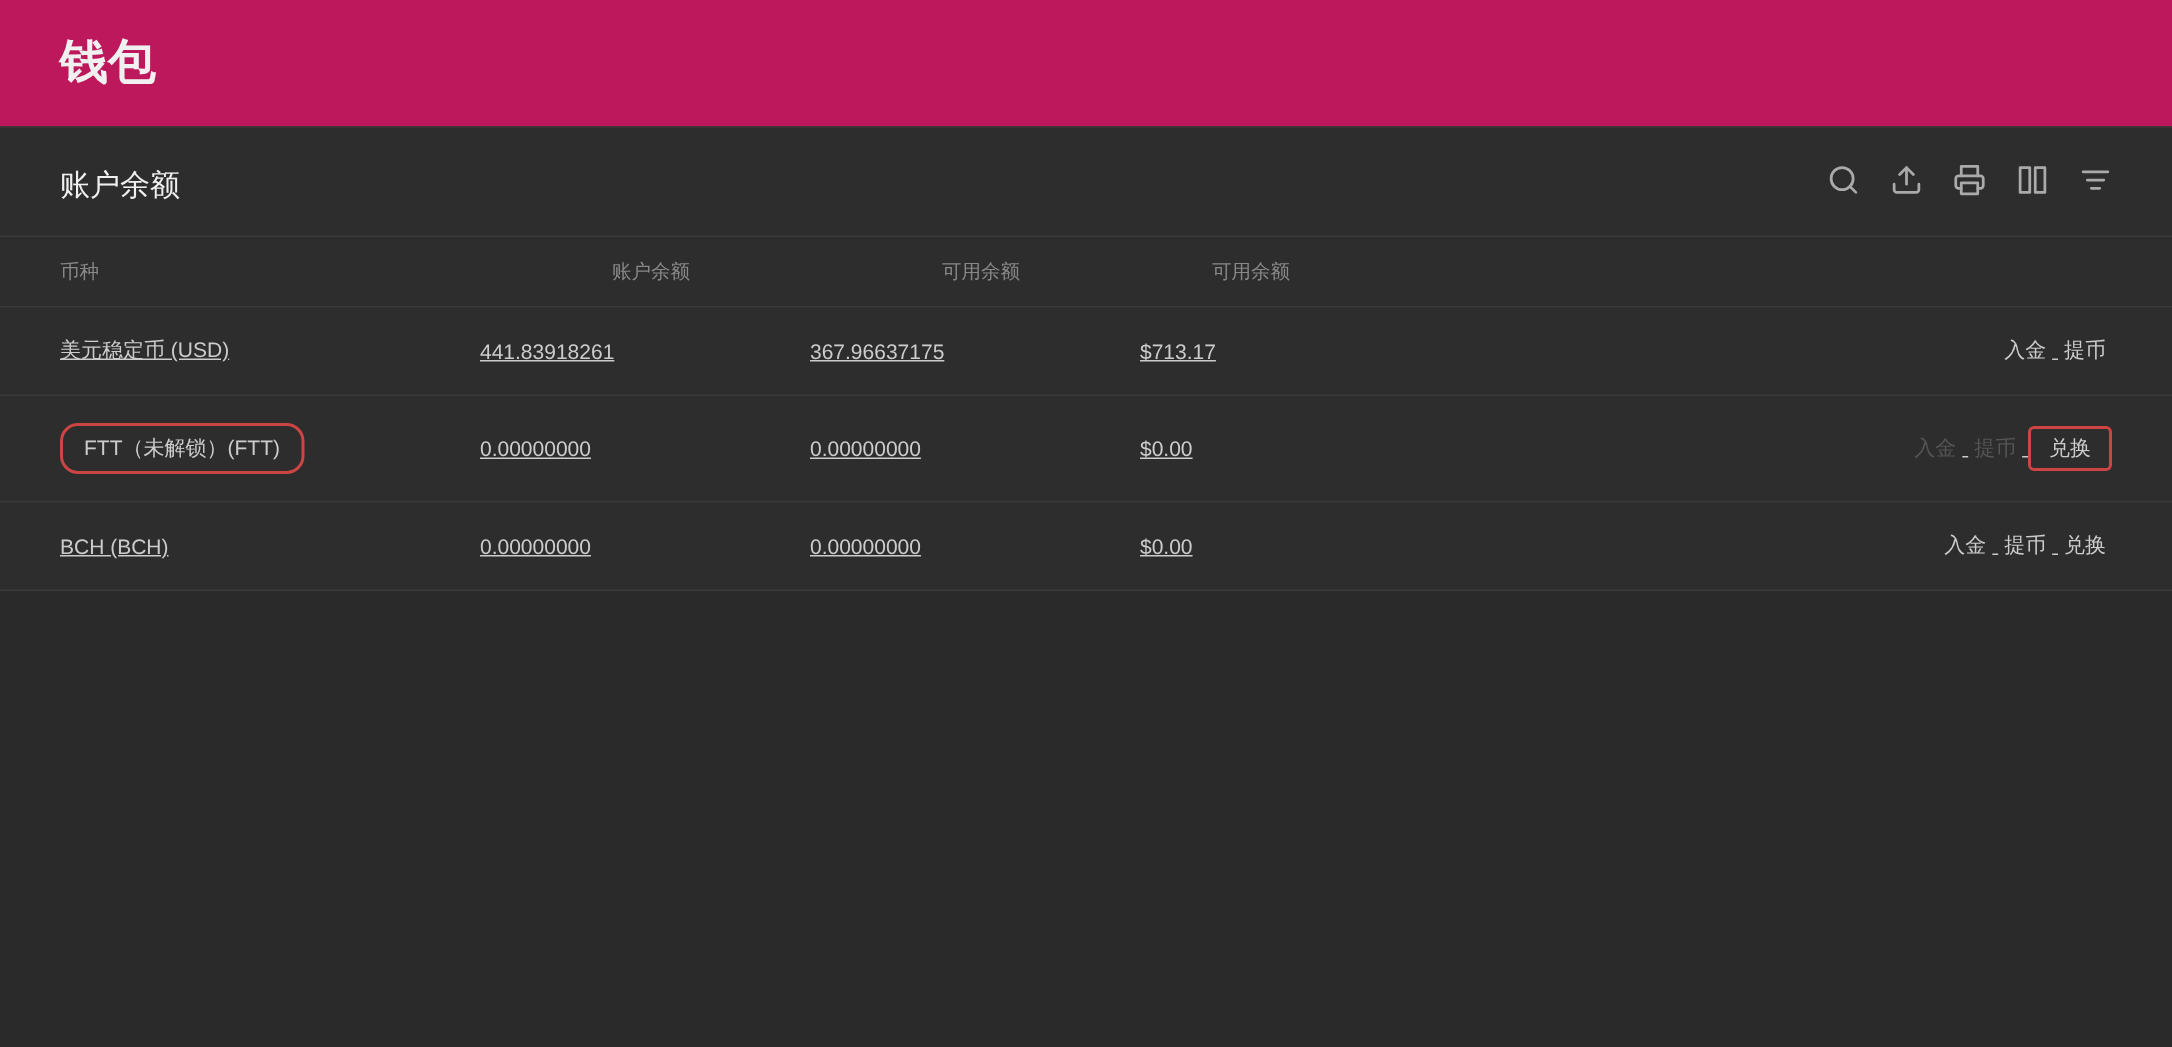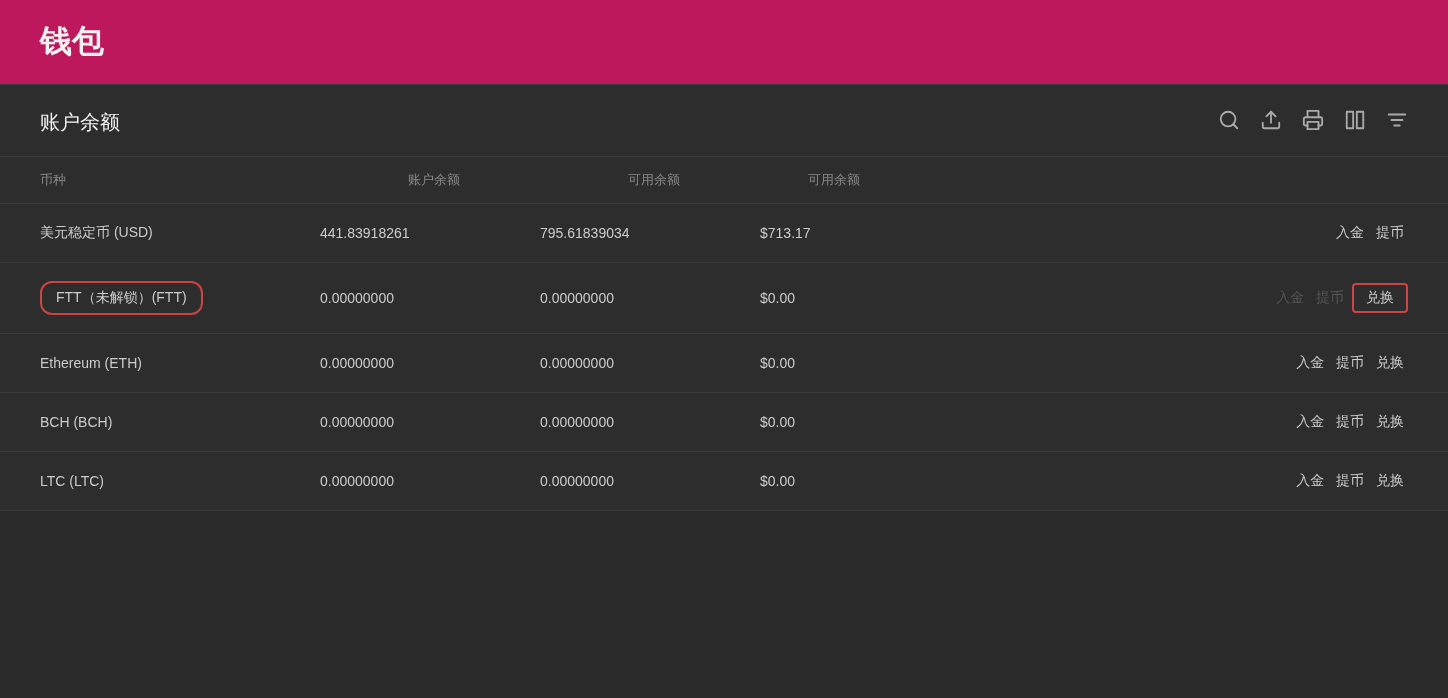--- a/index.html
+++ b/index.html
@@ -84,20 +84,21 @@
 
     .table-row {
       border-bottom: 1px solid #3a3a3a;
     }
 
     .table-row td {
       padding: 18px 40px;
       font-size: 14px;
       color: #cccccc;
       text-align: left;
+      text-decoration: underline;
     }
 
     .table-row td.right {
       text-align: left;
     }
 
     .action-btn {
       background: none;
       border: none;
       color: #cccccc;
@@ -194,47 +195,33 @@
         <th class="col-balance right">账户余额</th>
         <th class="col-available right">可用余额</th>
         <th class="col-usd right">可用余额</th>
         <th></th>
       </tr>
     </thead>
     <tbody id="table-body">
     <tr class="table-row">
           <td class="col-currency currency-name">美元稳定币 (USD)</td>
           <td class="col-balance right">441.83918261</td>
-          <td class="col-available right">795.61839034</td>
+          <td class="col-available right">367.96637175</td>
           <td class="col-usd right">$713.17</td>
           <td style="text-align: right; padding-right: 40px;"><button class="action-btn">入金</button>  <button class="action-btn">提币</button>  </td>
         </tr>
         <tr class="table-row">
           <td class="col-currency"><span class="ftt-border-box">FTT（未解锁）(FTT)</span></td>
           <td class="col-balance right">0.00000000</td>
           <td class="col-available right">0.00000000</td>
           <td class="col-usd right">$0.00</td>
           <td style="text-align: right; padding-right: 40px;"><button class="action-btn disabled" disabled="">入金</button>  <button class="action-btn disabled" disabled="">提币</button>  <span class="exchange-border-box">兑换</span></td>
         </tr>
         <tr class="table-row">
-          <td class="col-currency currency-name">Ethereum (ETH)</td>
-          <td class="col-balance right">0.00000000</td>
-          <td class="col-available right">0.00000000</td>
-          <td class="col-usd right">$0.00</td>
-          <td style="text-align: right; padding-right: 40px;"><button class="action-btn">入金</button>  <button class="action-btn">提币</button>  <button class="action-btn">兑换</button></td>
-        </tr>
-        <tr class="table-row">
           <td class="col-currency currency-name">BCH (BCH)</td>
-          <td class="col-balance right">0.00000000</td>
-          <td class="col-available right">0.00000000</td>
-          <td class="col-usd right">$0.00</td>
-          <td style="text-align: right; padding-right: 40px;"><button class="action-btn">入金</button>  <button class="action-btn">提币</button>  <button class="action-btn">兑换</button></td>
-        </tr>
-        <tr class="table-row">
-          <td class="col-currency currency-name">LTC (LTC)</td>
           <td class="col-balance right">0.00000000</td>
           <td class="col-available right">0.00000000</td>
           <td class="col-usd right">$0.00</td>
           <td style="text-align: right; padding-right: 40px;"><button class="action-btn">入金</button>  <button class="action-btn">提币</button>  <button class="action-btn">兑换</button></td>
         </tr>
       </tbody>
   </table>
 </div>
 
 </body></html>

